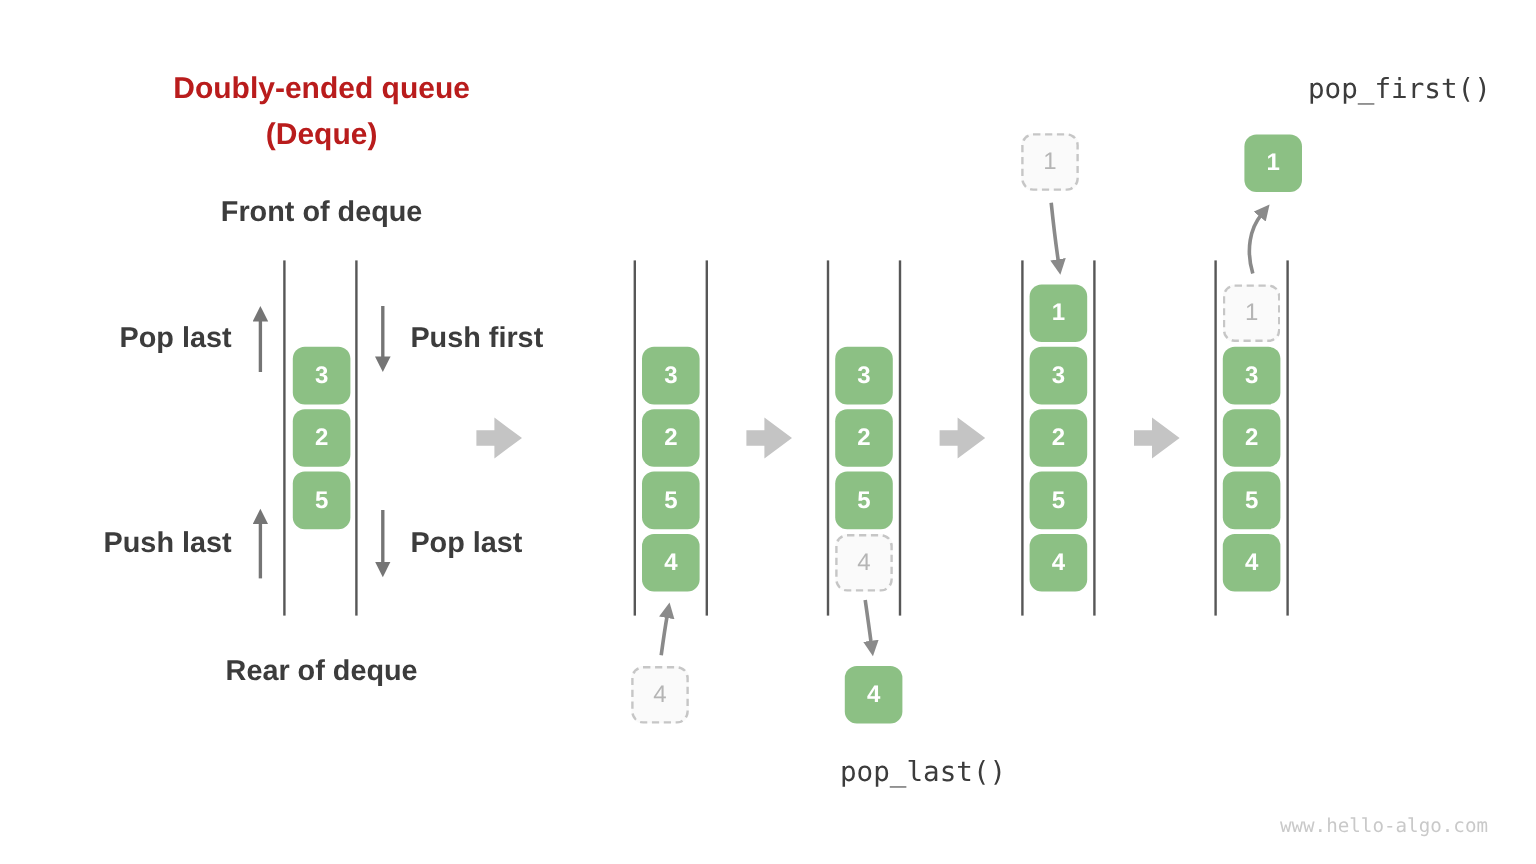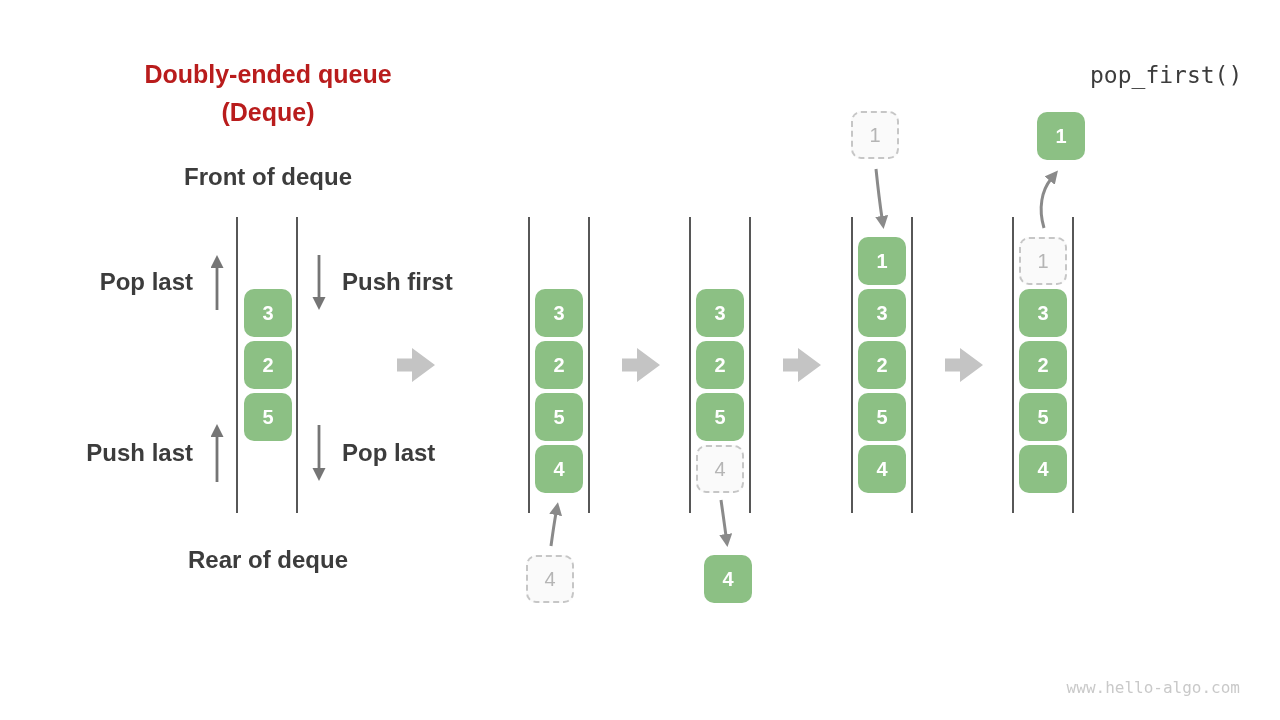--- a/index.html
+++ b/index.html
@@ -113,17 +113,18 @@
   <div class="cell" style="left:858px; top:393px;">5</div>
   <div class="cell" style="left:858px; top:445px;">4</div>
 
   <div class="cell" style="left:1037px; top:112px;">1</div>
   <div class="cell ghost" style="left:1019px; top:237px;">1</div>
   <div class="cell" style="left:1019px; top:289px;">3</div>
   <div class="cell" style="left:1019px; top:341px;">2</div>
   <div class="cell" style="left:1019px; top:393px;">5</div>
   <div class="cell" style="left:1019px; top:445px;">4</div>
 
+  <div class="call" style="left:700px; top:630px;">pop_last()</div>
   <div class="call" style="left:1090px; top:61px;">pop_first()</div>
 
   <div class="watermark">www.hello-algo.com</div>
 
 </div>
 
 </body></html>

